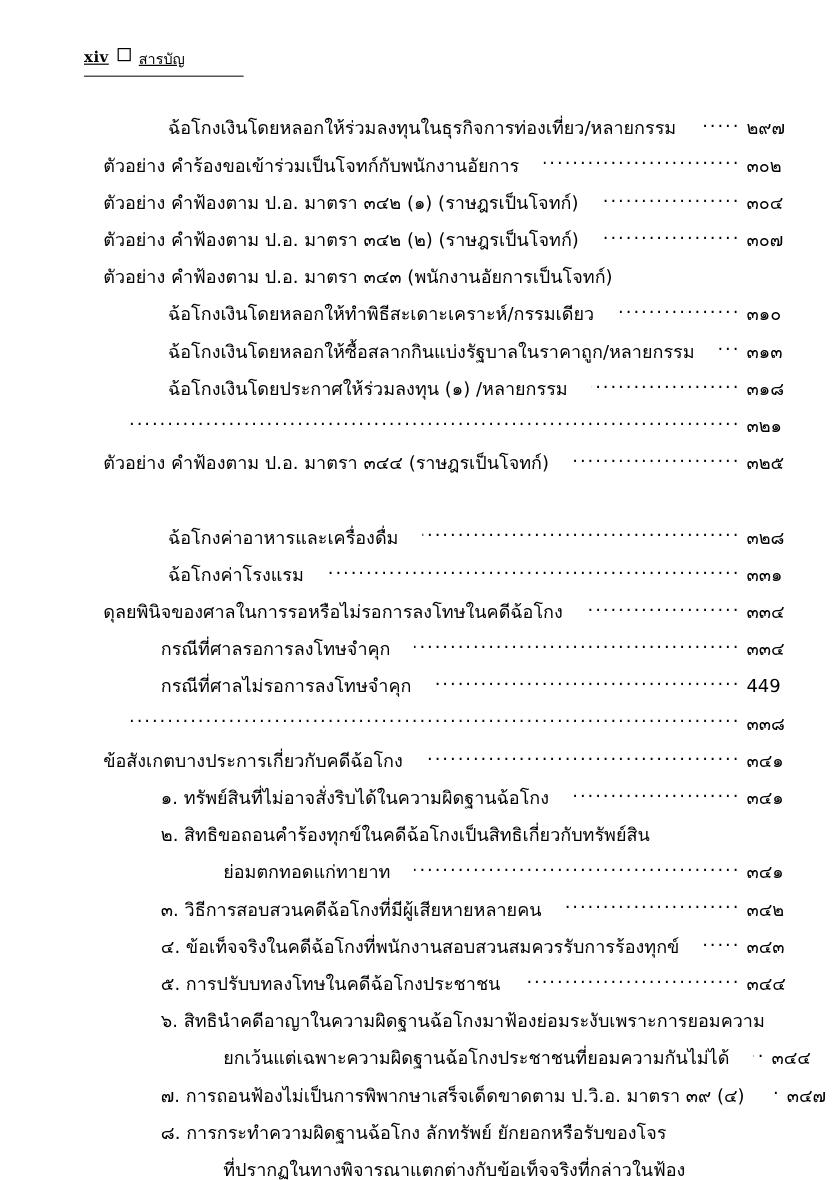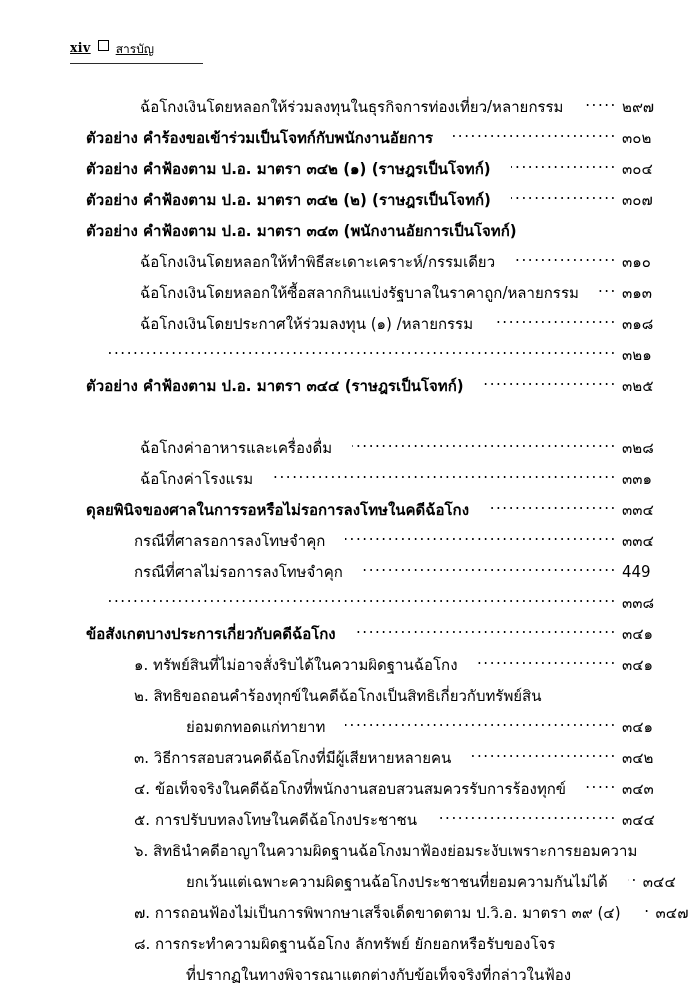--- a/index.html
+++ b/index.html
@@ -93,21 +93,21 @@
     line-height: 1;
     flex: 0 0 auto;
   }
 
   
   .lvl-0 .label { margin-left: 0; }
   .lvl-1 .label { margin-left: 54px; }
   .lvl-2 .label { margin-left: 48px; }
   .lvl-3 .label { margin-left: 100px; }
 
-  .bold .label { font-weight: 700; }
+  .bold .label { font-weight: 400; }
 
   .leader {
     flex: 1 1 auto;
     position: relative;
     overflow: hidden;
     height: 1em;
     margin: 0 5px 0 20px;
     min-width: 10px;
   }
   .leader::before {

